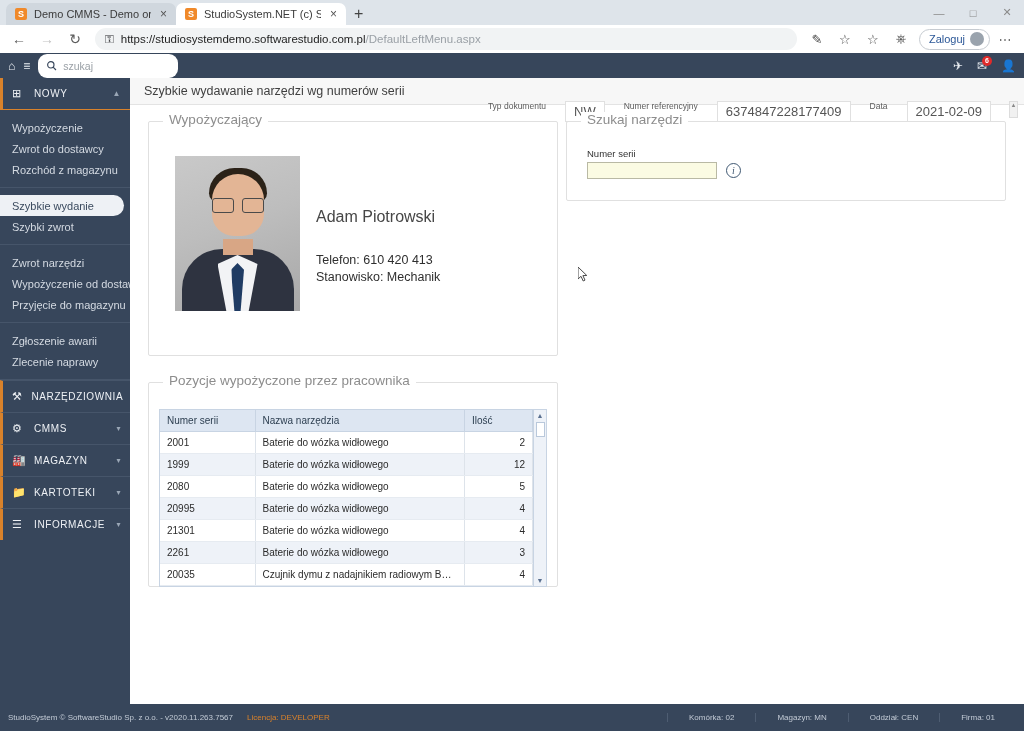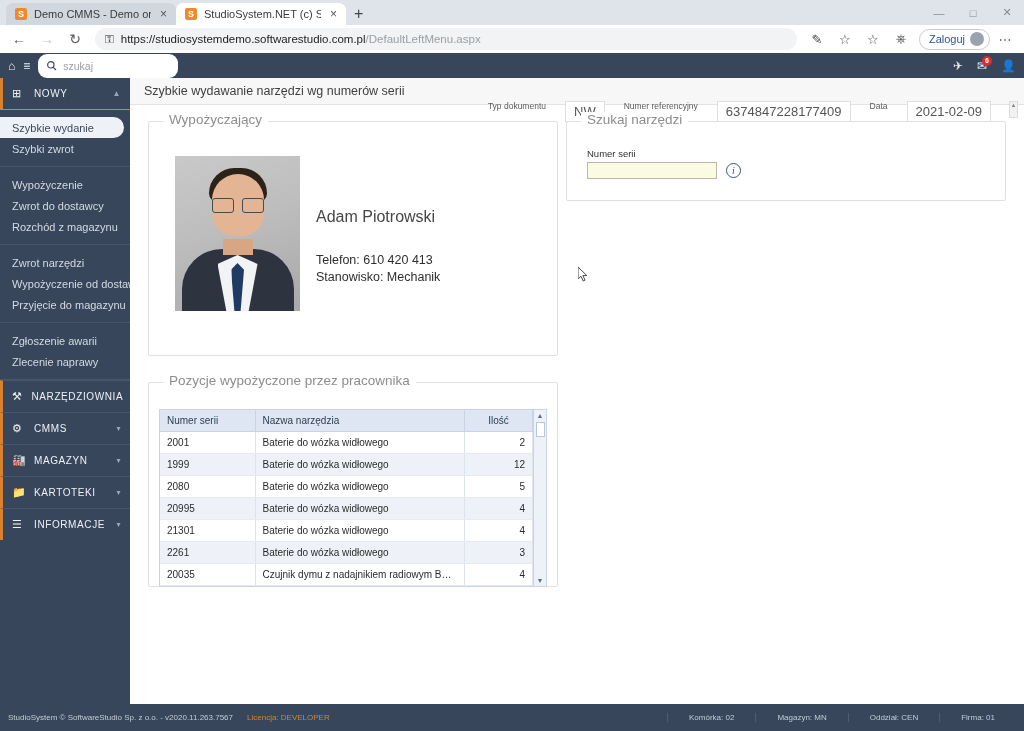--- a/index.html
+++ b/index.html
@@ -193,21 +193,21 @@
     border-bottom: 1px solid #c8d4e3;
   }
   td {
     font-size: 10px; color: #2b2b2b; padding: 5px 7px;
     border-right: 1px solid #dde3ea; border-bottom: 1px solid #e6ebf1;
     white-space: nowrap; overflow: hidden; text-overflow: ellipsis;
   }
   tr.odd td { background: #ffffff; }
   tr.even td { background: #eef2f8; }
   td.num { text-align: right; }
-  .col-a { width: 95px; } .col-b { width: auto; } .col-c { width: 68px; text-align: center; }
+  .col-a { width: 95px; } .col-b { width: auto; } .col-c { width: 68px; }
   .tbl-scroll {
     width: 13px; background: #eef2f8; border-left: 1px solid #c8d4e3;
     display: flex; flex-direction: column; align-items: center; flex: 0 0 auto;
   }
   .ts-arrow { font-size: 7px; color: #5a7090; height: 11px; display:flex;
     align-items:center; }
   .ts-thumb { width: 9px; height: 15px; background:#fff; border:1px solid #b9c8db; margin-top:1px; }
   .ts-spacer { flex: 1; }
 
   .cursor { position: absolute; left: 448px; top: 162px; width: 11px; height: 15px; }
@@ -290,37 +290,37 @@
     <div class="body-row">
 
       <div class="sidebar">
         <div class="side-group-hd nowy">
           <span class="gi">⊞</span>
           <span>NOWY</span>
           <span class="caret">▲</span>
         </div>
 
         <div class="side-sub">
+          <div class="side-item">
+            <span>Wypożyczenie</span>
+          </div>
+          <div class="side-item">
+            <span>Zwrot do dostawcy</span>
+          </div>
+          <div class="side-item">
+            <span>Rozchód z magazynu</span>
+          </div>
+        </div>
+
+        <div class="side-sub">
           <div class="side-item active">
             <span>Szybkie wydanie</span>
           </div>
           <div class="side-item">
             <span>Szybki zwrot</span>
-          </div>
-        </div>
-
-        <div class="side-sub">
-          <div class="side-item">
-            <span>Wypożyczenie</span>
-          </div>
-          <div class="side-item">
-            <span>Zwrot do dostawcy</span>
-          </div>
-          <div class="side-item">
-            <span>Rozchód z magazynu</span>
           </div>
         </div>
 
         <div class="side-sub">
           <div class="side-item">
             <span>Zwrot narzędzi</span>
           </div>
           <div class="side-item">
             <span>Wypożyczenie od dostawcy</span>
           </div>

